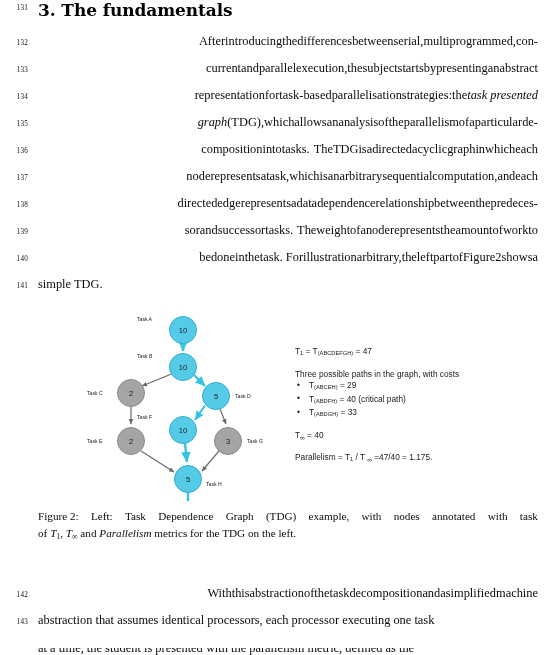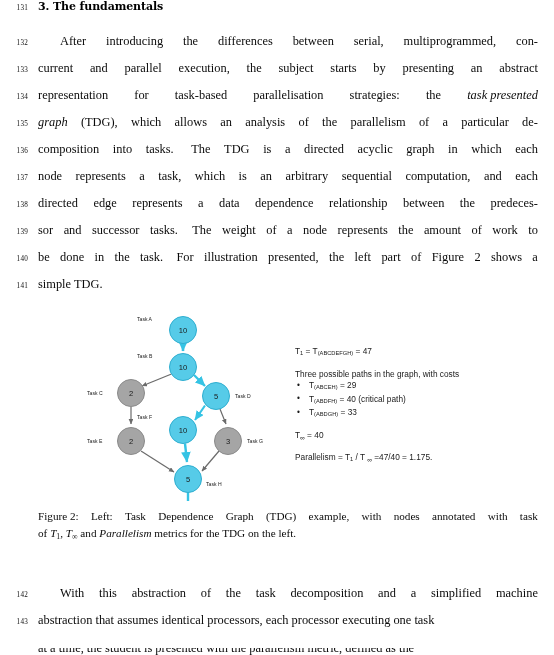--- a/index.html
+++ b/index.html
@@ -33,38 +33,38 @@
     color: #111;
     letter-spacing: .2px;
   }
 
   
   .section-head {
     position: absolute;
     left: 38px;
     font-family: "DejaVu Serif", serif;
     font-weight: bold;
-    font-size: 11px;
+    font-size: 17px;
     letter-spacing: -0.1px;
     white-space: nowrap;
   }
 
   .tline {
     position: absolute;
     left: 38px;
     width: 500px;
     font-family: "Liberation Serif", serif;
     font-size: 12.4px;
     line-height: 13px;
     white-space: nowrap;
     color: #0a0a0a;
   }
   .tline.just {
     display: flex;
-    justify-content: space-between;
+    justify-content: flex-end;
     width: 500px;
   }
   .tline .w { display: inline-block; }
   .it { font-style: italic; }
 
   
   .figure {
     position: absolute;
     left: 0;
     top: 306px;
@@ -280,21 +280,21 @@
   </div>
 
   <div class="tline just" style="top:251px">
     <span class="w">be</span>
       <span class="w">done</span>
       <span class="w">in</span>
       <span class="w">the</span>
       <span class="w">task.</span>
       <span class="w" style="padding-left:3px">For</span>
       <span class="w">illustration</span>
-      <span class="w">presented,</span>
+      <span class="w">arbitrary,</span>
       <span class="w">the</span>
       <span class="w">left</span>
       <span class="w">part</span>
       <span class="w">of</span>
       <span class="w">Figure</span>
       <span class="w">2</span>
       <span class="w">shows</span>
       <span class="w">a</span>
   </div>
 

